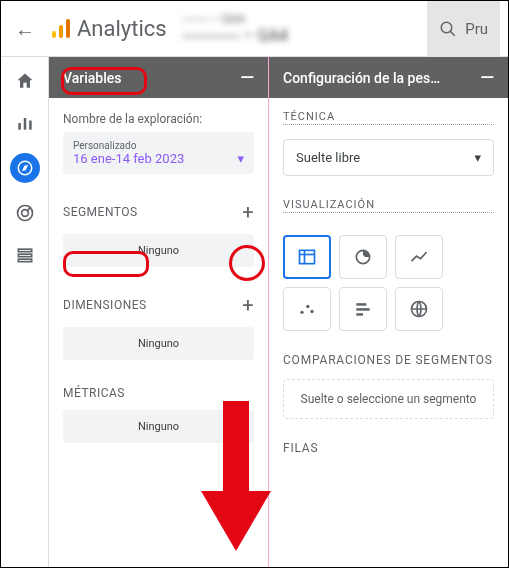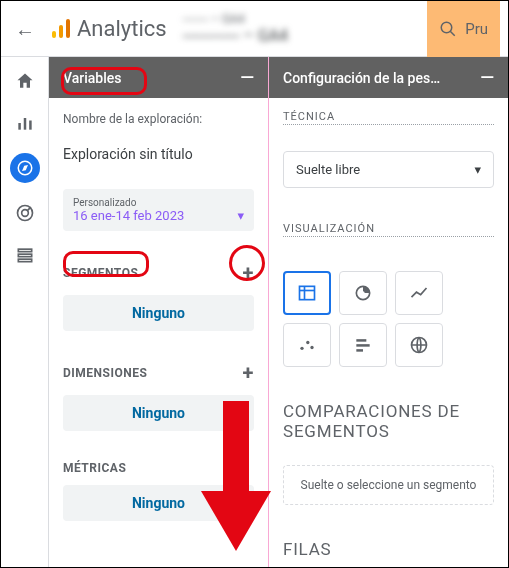--- a/index.html
+++ b/index.html
@@ -5,47 +5,47 @@
 * { box-sizing: border-box; margin: 0; padding: 0; font-family: 'Google Sans', Roboto, Arial, sans-serif; }
 body { width: 509px; height: 568px; overflow: hidden; background: #fff; border: 1px solid #000; position: relative; }
 .topbar { display: flex; align-items: center; height: 56px; border-bottom: 1px solid #dadce0; padding: 0 8px; gap: 8px; }
 .back-arrow { color: #5f6368; font-size: 20px; cursor: pointer; padding: 6px; }
 .logo { display: flex; align-items: center; gap: 4px; }
 .logo-icon { width: 24px; height: 24px; }
 .logo-text { font-size: 22px; color: #5f6368; font-weight: 400; }
 .breadcrumb { flex:1; display:flex; flex-direction:column; align-items:flex-start; font-size:12px; color:#5f6368; margin-left:8px; filter: blur(3px); }
 .breadcrumb .line1 { font-size: 12px; }
 .breadcrumb .line2 { font-size: 16px; color:#3c4043; }
-.search-btn { background:#fdba74; color:#5f6368; border:none; height:56px; display:flex; align-items:center; padding:0 12px; gap:8px; font-size:15px; cursor:pointer; }
+.search-btn { background:#e5e5e5; color:#5f6368; border:none; height:56px; display:flex; align-items:center; padding:0 12px; gap:8px; font-size:15px; cursor:pointer; }
 .main { display:flex; height: calc(100% - 56px); }
 .leftnav { width:48px; display:flex; flex-direction:column; align-items:center; padding-top:12px; gap:18px; border-right:1px solid #dadce0; }
 .nav-icon { width:24px; height:24px; color:#5f6368; display:flex; align-items:center; justify-content:center; border-radius:50%; cursor:pointer; }
 .nav-icon.active { background:#1a73e8; color:#fff; width:30px; height:30px; }
 .panel { width:220px; background:#fff; border-right:1px solid #f9a8d4; display:flex; flex-direction:column; overflow:hidden; }
 .panel-header { background:#616161; color:#fff; font-size:14px; font-weight:500; padding:10px 14px; display:flex; justify-content:space-between; align-items:center; }
 .panel-header .minimize { color:#fff; font-size:18px; cursor:pointer; }
-.panel-body { padding:14px 14px 0 14px; display:flex; flex-direction:column; gap:18px; overflow-y:auto; }
+.panel-body { padding:14px 14px 0 14px; display:flex; flex-direction:column; gap:6px; overflow-y:auto; }
 .label-small { font-size:12px; color:#5f6368; }
 .exploration-name { font-size:14px; color:#3c4043; padding:2px 0 8px 0; border-bottom:1px solid transparent; }
 .date-box { background:#f1f3f4; padding:8px 10px; border-radius:4px; }
 .date-label { font-size:10px; color:#5f6368; }
 .date-row { display:flex; justify-content:space-between; align-items:center; font-size:13px; color:#8b5cf6; }
-.section { margin-top:8px;font-weight:bold; }
+.section { margin-top:16px; }
 .section-head { display:flex; justify-content:space-between; align-items:center; font-size:12px; letter-spacing:0.5px; color:#5f6368; padding:4px 0; }
 .plus { font-size:20px; color:#5f6368; cursor:pointer; }
-.chip { background:#f1f3f4; color:#0369a1; font-size:14px; text-align:center; padding:10px 0; border-radius:4px; margin-top:6px; }
+.chip { background:#f1f3f4; color:#404040; font-size:11px; text-align:center; padding:10px 0; border-radius:4px; margin-top:6px; }
 .settings { flex:1; display:flex; flex-direction:column; overflow:hidden; }
 .settings .panel-body { padding:12px 14px; }
 .tech-label { font-size:11px; color:#5f6368; letter-spacing:1px; border-bottom:1px dotted #9aa0a6; display:inline-block; padding-bottom:1px; margin-bottom:8px; }
 .select-box { border:1px solid #dadce0; border-radius:4px; padding:10px 12px; font-size:13px; color:#3c4043; display:flex; justify-content:space-between; align-items:center; cursor:pointer; }
 .viz-grid { display:grid; grid-template-columns:repeat(3,48px); gap:8px; margin-top:8px; }
 .viz-cell { width:48px; height:44px; border:1px solid #dadce0; border-radius:4px; display:flex; align-items:center; justify-content:center; color:#5f6368; cursor:pointer; }
 .viz-cell.selected { border:2px solid #1a73e8; color:#1a73e8; }
 .dropzone { border:1px dashed #dadce0; border-radius:4px; padding:12px 8px; font-size:12px; color:#5f6368; text-align:center; margin-top:6px; }
-.sec-title { font-size:17px; color:#5f6368; letter-spacing:0.8px; margin-top:16px; }
+.sec-title { font-size:12px; color:#5f6368; letter-spacing:0.8px; margin-top:16px; }
 
 .hl-box { position:absolute; border:3px solid #e30613; border-radius:10px; pointer-events:none; }
 .hl-circle { position:absolute; border:3px solid #e30613; border-radius:50%; pointer-events:none; }
 .arrow { position:absolute; pointer-events:none; }
 svg { display:block; }
 </style>
 </head>
 <body>
 
 <div class="topbar">
@@ -107,21 +107,20 @@
       </div>
   </div>
 
   <div class="panel">
     <div class="panel-header">
       <span>Variables</span>
       <span class="minimize">—</span>
     </div>
     <div class="panel-body">
       <div class="label-small">Nombre de la exploración:</div>
-      <div class="exploration-name">Exploración sin título</div>
       <div class="date-box">
         <div class="date-label">Personalizado</div>
         <div class="date-row">
           <span>16 ene-14 feb 2023</span>
           <span>▾</span>
         </div>
       </div>
       <div class="section">
         <div class="section-head">
           <span>SEGMENTOS</span>

